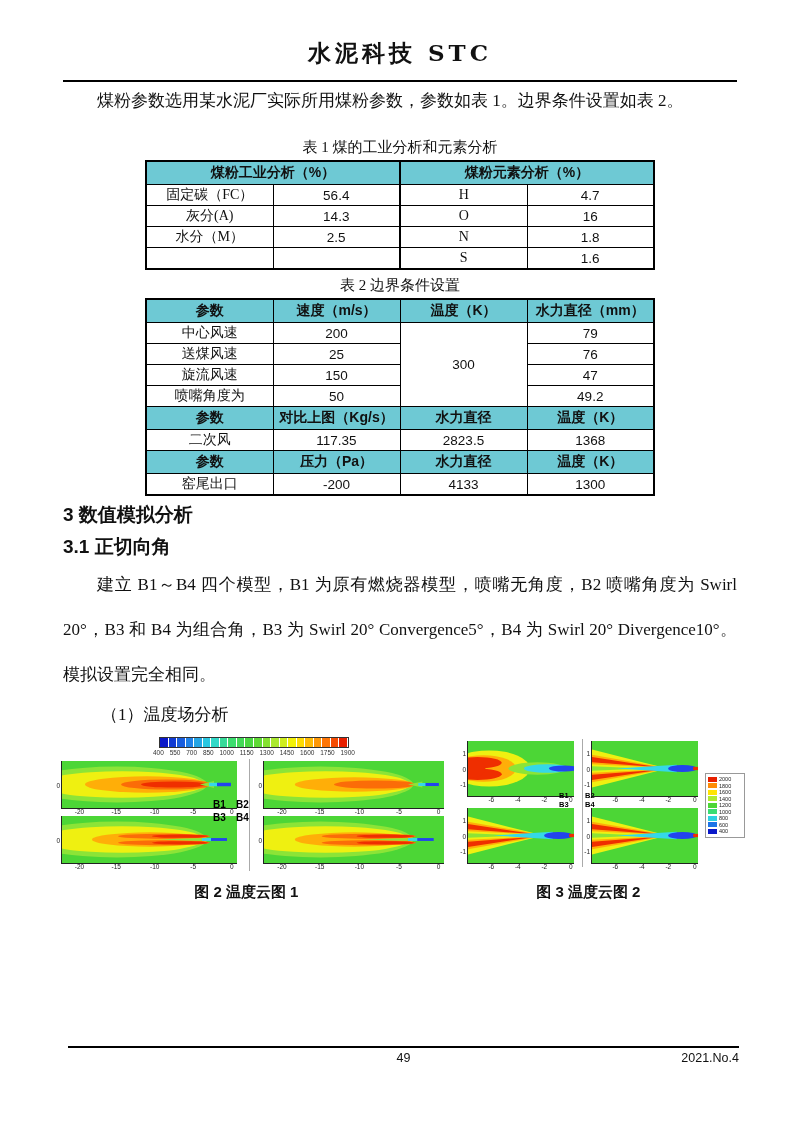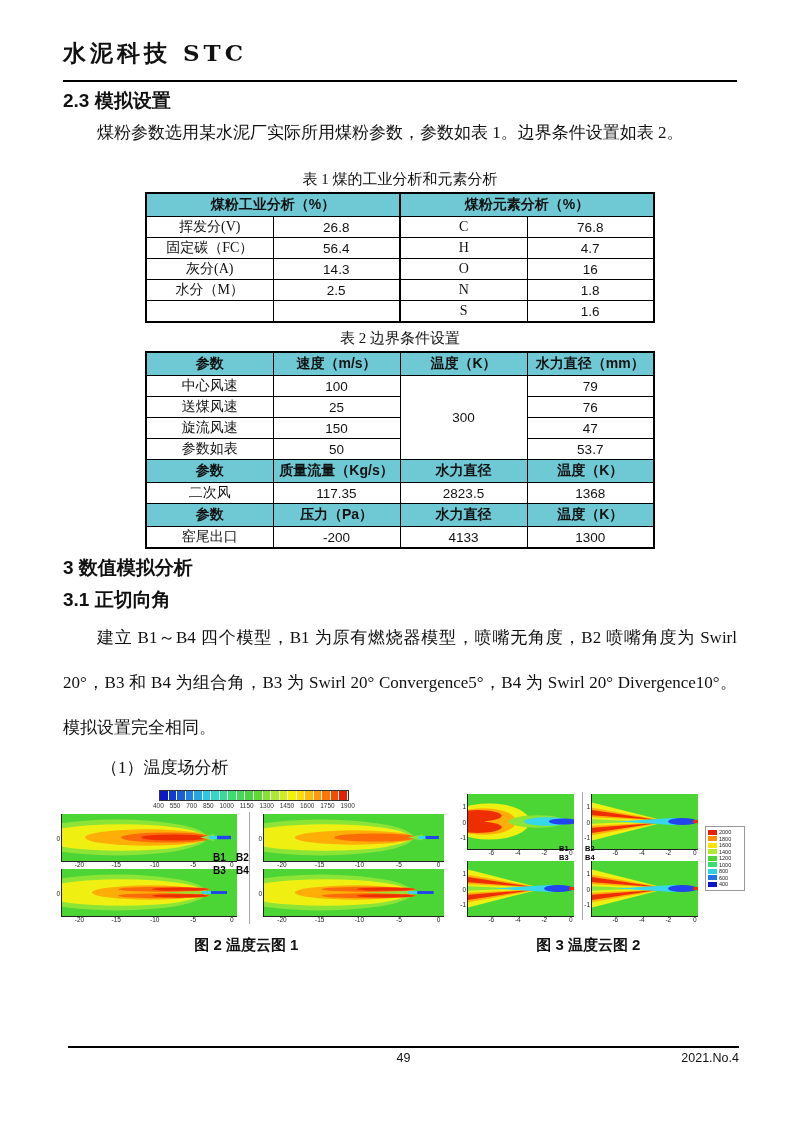--- a/index.html
+++ b/index.html
@@ -1,21 +1,21 @@
 <!DOCTYPE html>
 <html><head>
 <meta charset="utf-8">
 <style>
   html,body{margin:0;padding:0;background:#888;}
   .page{position:relative;width:793px;height:1122px;background:#fff;margin:0 auto;
         overflow:hidden;color:#111;font-family:"Liberation Serif",serif;}
   .content{padding:36px 56px 0 63px;}
 
   
-  .journal-title{text-align:left;font-size:23px;letter-spacing:4px;font-weight:bold;
+  .journal-title{text-align:center;font-size:23px;letter-spacing:4px;font-weight:bold;
                  font-family:"DejaVu Serif",serif;height:34px;line-height:34px;}
   .header-rule{border:none;border-top:2.5px solid #000;margin:10px 0 0 0;}
 
   
   .h-sec{font-family:"Liberation Sans",sans-serif;font-weight:bold;font-size:19px;
          line-height:27px;margin:5px 0 2px 0;}
   .h-sec3{}
   
   .para{font-size:17px;line-height:29px;text-indent:2em;text-align:justify;margin:4px 0 22px 0;}
   .para-wide{font-size:17px;line-height:45px;text-indent:2em;text-align:justify;margin:2px 0 0 0;}
@@ -76,38 +76,31 @@
 </style>
 </head>
 <body>
 
 <div class="page">
   <div class="content">
 
     <div class="journal-title">水泥科技 STC</div>
     <hr class="header-rule">
 
-    <div class="h-sec">2.3 模拟设置</div>
     <div class="para">煤粉参数选用某水泥厂实际所用煤粉参数，参数如表 1。边界条件设置如表 2。</div>
 
     <div class="tbl-caption">表 1 煤的工业分析和元素分析</div>
     <table class="data">
       <thead>
           <tr>
             <th colspan="2">煤粉工业分析（%）</th>
             <th colspan="2" class="mid-split">煤粉元素分析（%）</th>
           </tr>
         </thead>
       <tbody>
-          <tr>
-            <td class="lbl">挥发分(V)</td>
-            <td>26.8</td>
-            <td class="lbl mid-split">C</td>
-            <td>76.8</td>
-          </tr>
           <tr>
             <td class="lbl">固定碳（FC）</td>
             <td>56.4</td>
             <td class="lbl mid-split">H</td>
             <td>4.7</td>
           </tr>
           <tr>
             <td class="lbl">灰分(A)</td>
             <td>14.3</td>
             <td class="lbl mid-split">O</td>
@@ -132,42 +125,42 @@
     <table class="data">
       <tbody>
           <tr>
             <th>参数</th>
             <th>速度（m/s）</th>
             <th>温度（K）</th>
             <th>水力直径（mm）</th>
           </tr>
           <tr>
             <td class="lbl">中心风速</td>
-            <td>100</td>
+            <td>200</td>
             <td rowspan="4">300</td>
             <td>79</td>
           </tr>
           <tr>
             <td class="lbl">送煤风速</td>
             <td>25</td>
             <td>76</td>
           </tr>
           <tr>
             <td class="lbl">旋流风速</td>
             <td>150</td>
             <td>47</td>
           </tr>
           <tr>
-            <td class="lbl">参数如表</td>
+            <td class="lbl">喷嘴角度为</td>
             <td>50</td>
-            <td>53.7</td>
+            <td>49.2</td>
           </tr>
           <tr>
             <th>参数</th>
-            <th>质量流量（Kg/s）</th>
+            <th>对比上图（Kg/s）</th>
             <th>水力直径</th>
             <th>温度（K）</th>
           </tr>
           <tr>
             <td class="lbl">二次风</td>
             <td>117.35</td>
             <td>2823.5</td>
             <td>1368</td>
           </tr>
           <tr>

